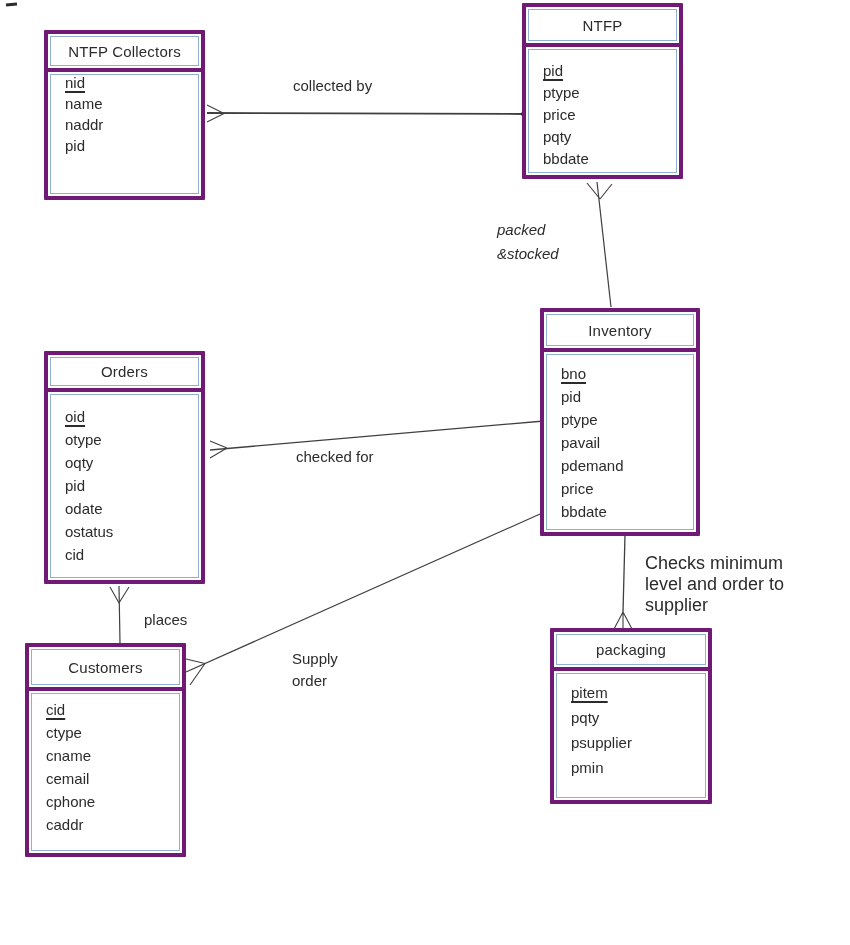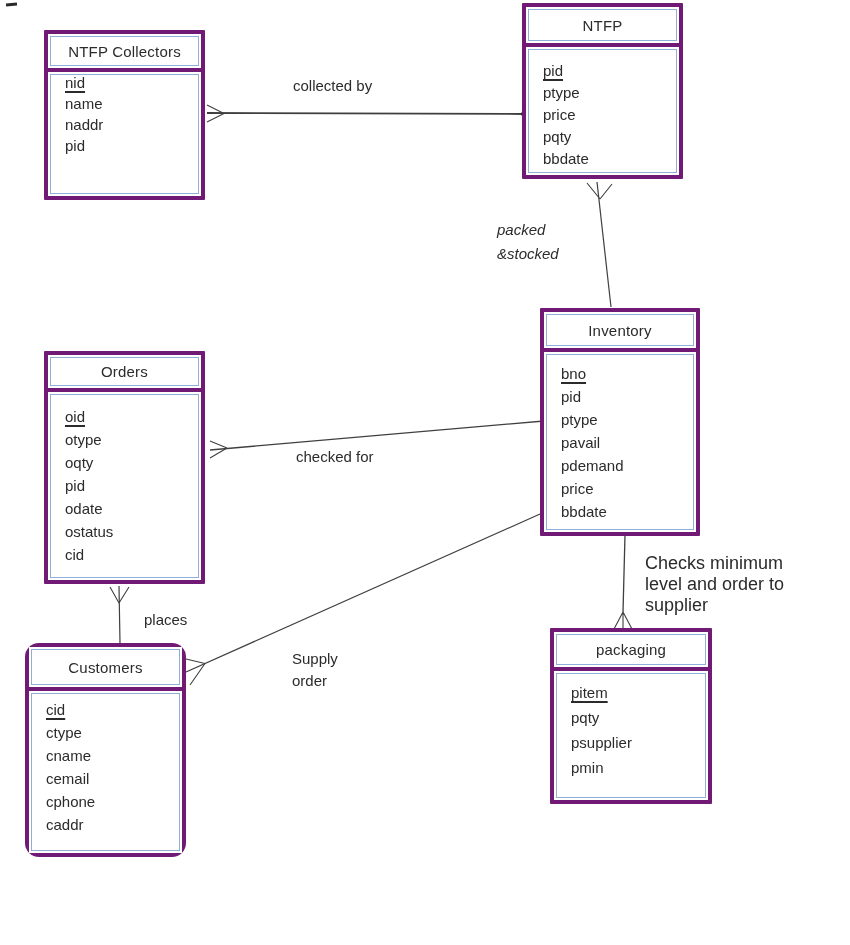--- a/index.html
+++ b/index.html
@@ -166,21 +166,21 @@
         <div class="field pk">bno</div>
         <div class="field">pid</div>
         <div class="field">ptype</div>
         <div class="field">pavail</div>
         <div class="field">pdemand</div>
         <div class="field">price</div>
         <div class="field">bbdate</div>
       </div>
   </div>
 
-  <div class="entity" style="left:25px; top:643px; width:161px; height:214px;border-radius:14px;">
+  <div class="entity" style="left:25px; top:643px; width:161px; height:214px;">
     <div class="cell title-cell" style="height:40px;">
       <span class="entity-title">Customers</span>
     </div>
     <div class="cell body-cell" style="padding-top:7px; line-height:23px;">
         <div class="field pk">cid</div>
         <div class="field">ctype</div>
         <div class="field">cname</div>
         <div class="field">cemail</div>
         <div class="field">cphone</div>
         <div class="field">caddr</div>

